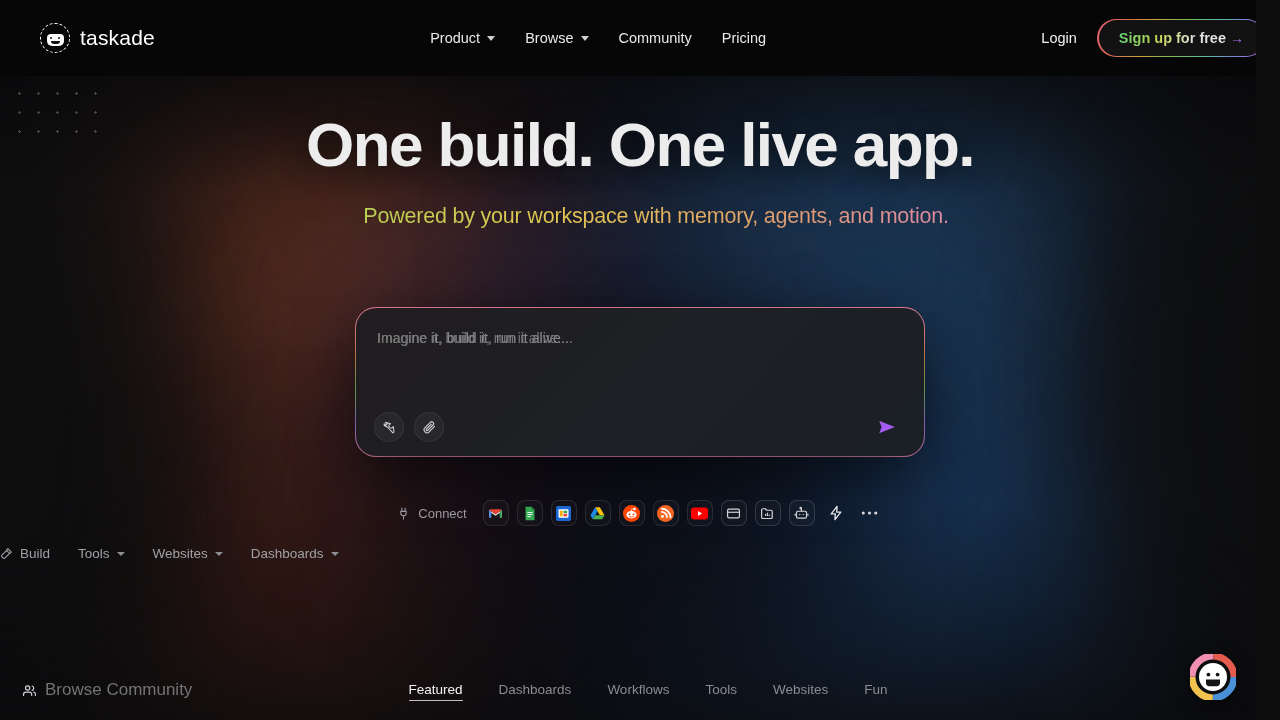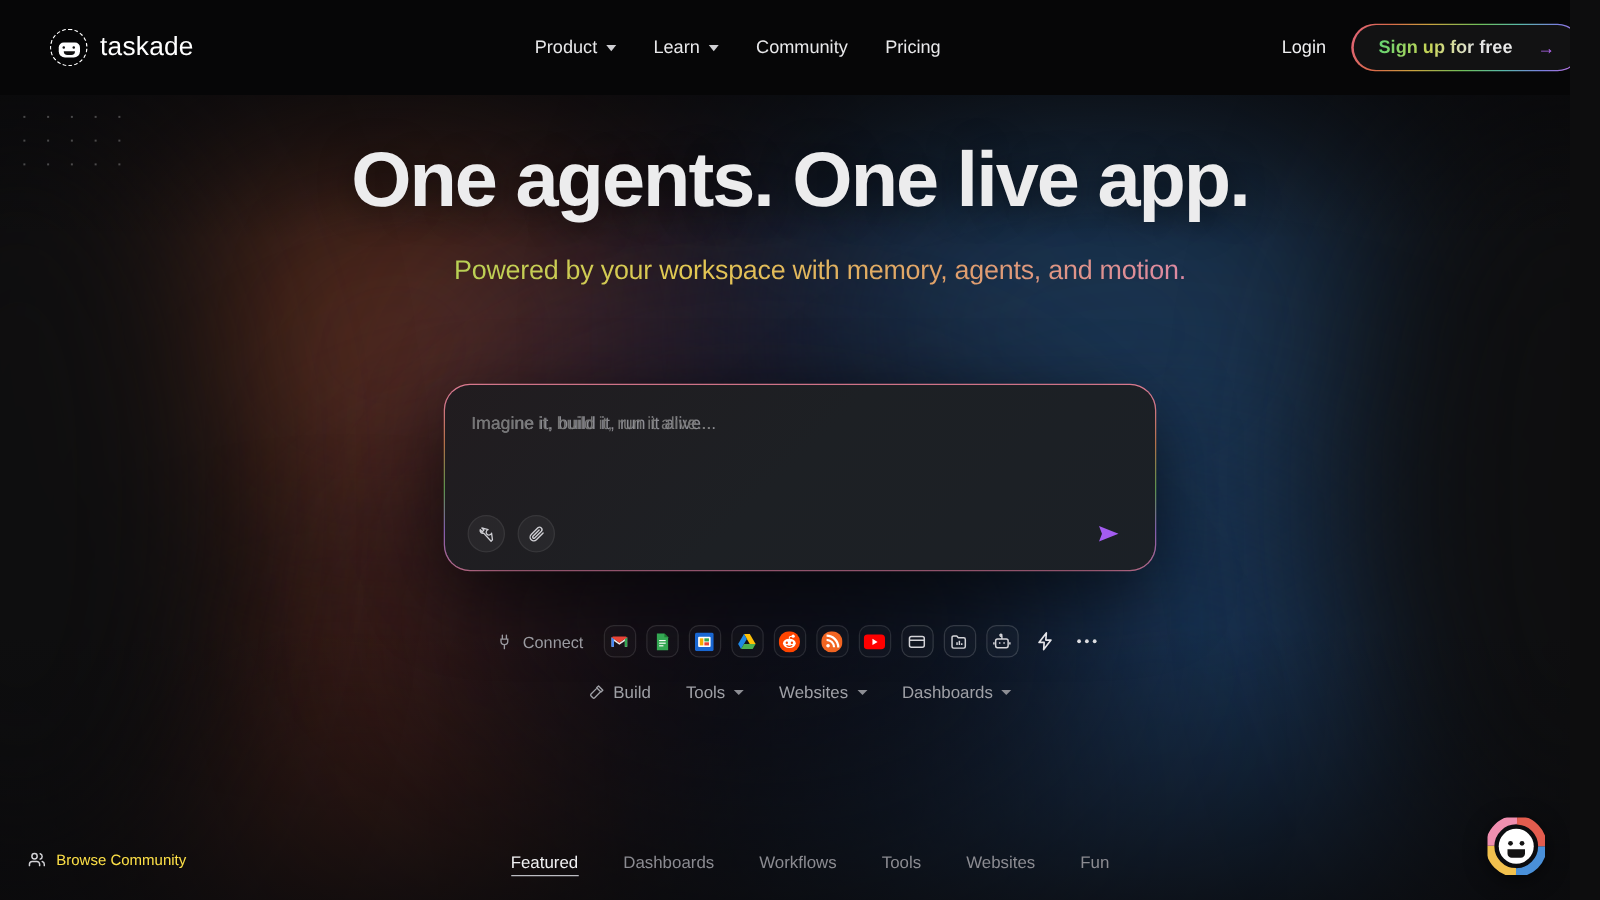--- a/index.html
+++ b/index.html
@@ -46,21 +46,21 @@
     display:flex; align-items:center; gap:7px;
     color:#e8e8ea; font-size:14.5px; cursor:pointer; white-space:nowrap;
   }
   .caret { width:0; height:0; border-left:4.5px solid transparent; border-right:4.5px solid transparent;
            border-top:5px solid #cfcfd3; display:inline-block; }
 
   .authwrap { display:flex; align-items:center; gap:22px; margin-right:16px; }
   .login { color:#f0f0f2; font-size:14.5px; cursor:pointer; }
   .signup {
     position:relative; padding:10px 20px; border-radius:30px;
-    background:#121213; cursor:pointer; display:flex; align-items:flex-end; gap:20px;
+    background:#121213; cursor:pointer; display:flex; align-items:flex-end; gap:4px;
     font-size:14.5px; font-weight:700;
   }
   .signup:before{
     content:""; position:absolute; inset:-1.4px; border-radius:31px; z-index:0;
     background:linear-gradient(110deg,#e0637a 0%,#d96b49 16%,#c9a33f 32%,#6fbf5a 52%,#59b9a8 68%,#7a7fe0 84%,#c469d6 100%);
   }
   .signup:after{ content:""; position:absolute; inset:0; border-radius:30px; background:#121213; z-index:1; }
   .signup > * { position:relative; z-index:2; }
   .signup-label{
     background:linear-gradient(95deg,#63d471 0%,#c7d455 38%,#e2e2e2 72%,#ededed 100%);
@@ -147,30 +147,30 @@
     border:1px solid rgba(255,255,255,.10);
     display:flex; align-items:center; justify-content:center; cursor:pointer;
     background:rgba(255,255,255,.022);
   }
   .chip.plain{ border-color:rgba(255,255,255,.14); }
   .chip svg, .chip .g { display:block; }
 
   
   .build-row{
     position:absolute; top:470px; left:0; width:1280px;
-    display:flex; align-items:center; justify-content:center; gap:28px; z-index:6;
+    display:flex; align-items:center; gap:28px; z-index:6;
   }
   .build-item{ display:flex; align-items:center; gap:7px; color:#9fa0a6; font-size:13.5px; cursor:pointer; }
   .caret-sm{ width:0;height:0;border-left:4px solid transparent;border-right:4px solid transparent;border-top:4.5px solid #8d8e94; }
 
   
   .footer { position:absolute; left:0; bottom:0; width:1280px; height:52px; z-index:20; }
   .browse{
     position:absolute; left:22px; top:12px; display:flex; align-items:center; gap:8px;
-    color:#fde047; font-size:12px; cursor:pointer;
+    color:#737373; font-size:17px; cursor:pointer;
   }
   .tabs{
     position:absolute; left:0; top:14px; width:1280px;
     display:flex; justify-content:center; gap:36px;padding-left:16px;
   }
   .tab{ color:#8b8b91; font-size:13.5px; cursor:pointer; padding-bottom:3px; white-space:nowrap;}
   .tab.active{ color:#f1f1f3; border-bottom:1px solid #bcbcc2; }
 
   .mascot{
     position:absolute; right:20px; bottom:20px; width:46px; height:46px; border-radius:50%;
@@ -191,21 +191,21 @@
       </span>
       <span class="brand-name">taskade</span>
     </div>
 
     <div class="nav">
       <div class="nav-item">
         <span>Product</span>
         <span class="caret"></span>
       </div>
       <div class="nav-item">
-        <span>Learn</span>
+        <span>Browse</span>
         <span class="caret"></span>
       </div>
       <div class="nav-item">
         <span>Community</span>
       </div>
       <div class="nav-item">
         <span>Pricing</span>
       </div>
     </div>
 
@@ -228,21 +228,21 @@
       <div class="blob b-blue2"></div>
       <div class="blob b-blue3"></div>
       <div class="blob b-dark"></div>
       <div class="blob b-edgeL"></div>
       <div class="blob b-edgeR"></div>
       <div class="hero-fade"></div>
       <div class="dotgrid"></div>
     </div>
 
     <div class="hero-inner">
-      <div class="headline">One agents. One live app.</div>
+      <div class="headline">One build. One live app.</div>
       <div class="subhead">Powered by your workspace with memory, agents, and motion.</div>
 
       <div class="composer">
         <div class="composer-inner">
           <div class="ph">Imagine it, build it, run it alive...</div>
           <textarea class="composer-area" style="color: transparent; caret-color: rgb(238, 238, 238);" placeholder="Imagine it, build it, run it alive..."></textarea>
 
           <div class="tool-row">
             <div class="tool-btn">
               <svg width="14" height="14" viewBox="0 0 24 24" fill="none" stroke="#cfcfd4" stroke-width="1.9" stroke-linecap="round" stroke-linejoin="round">

